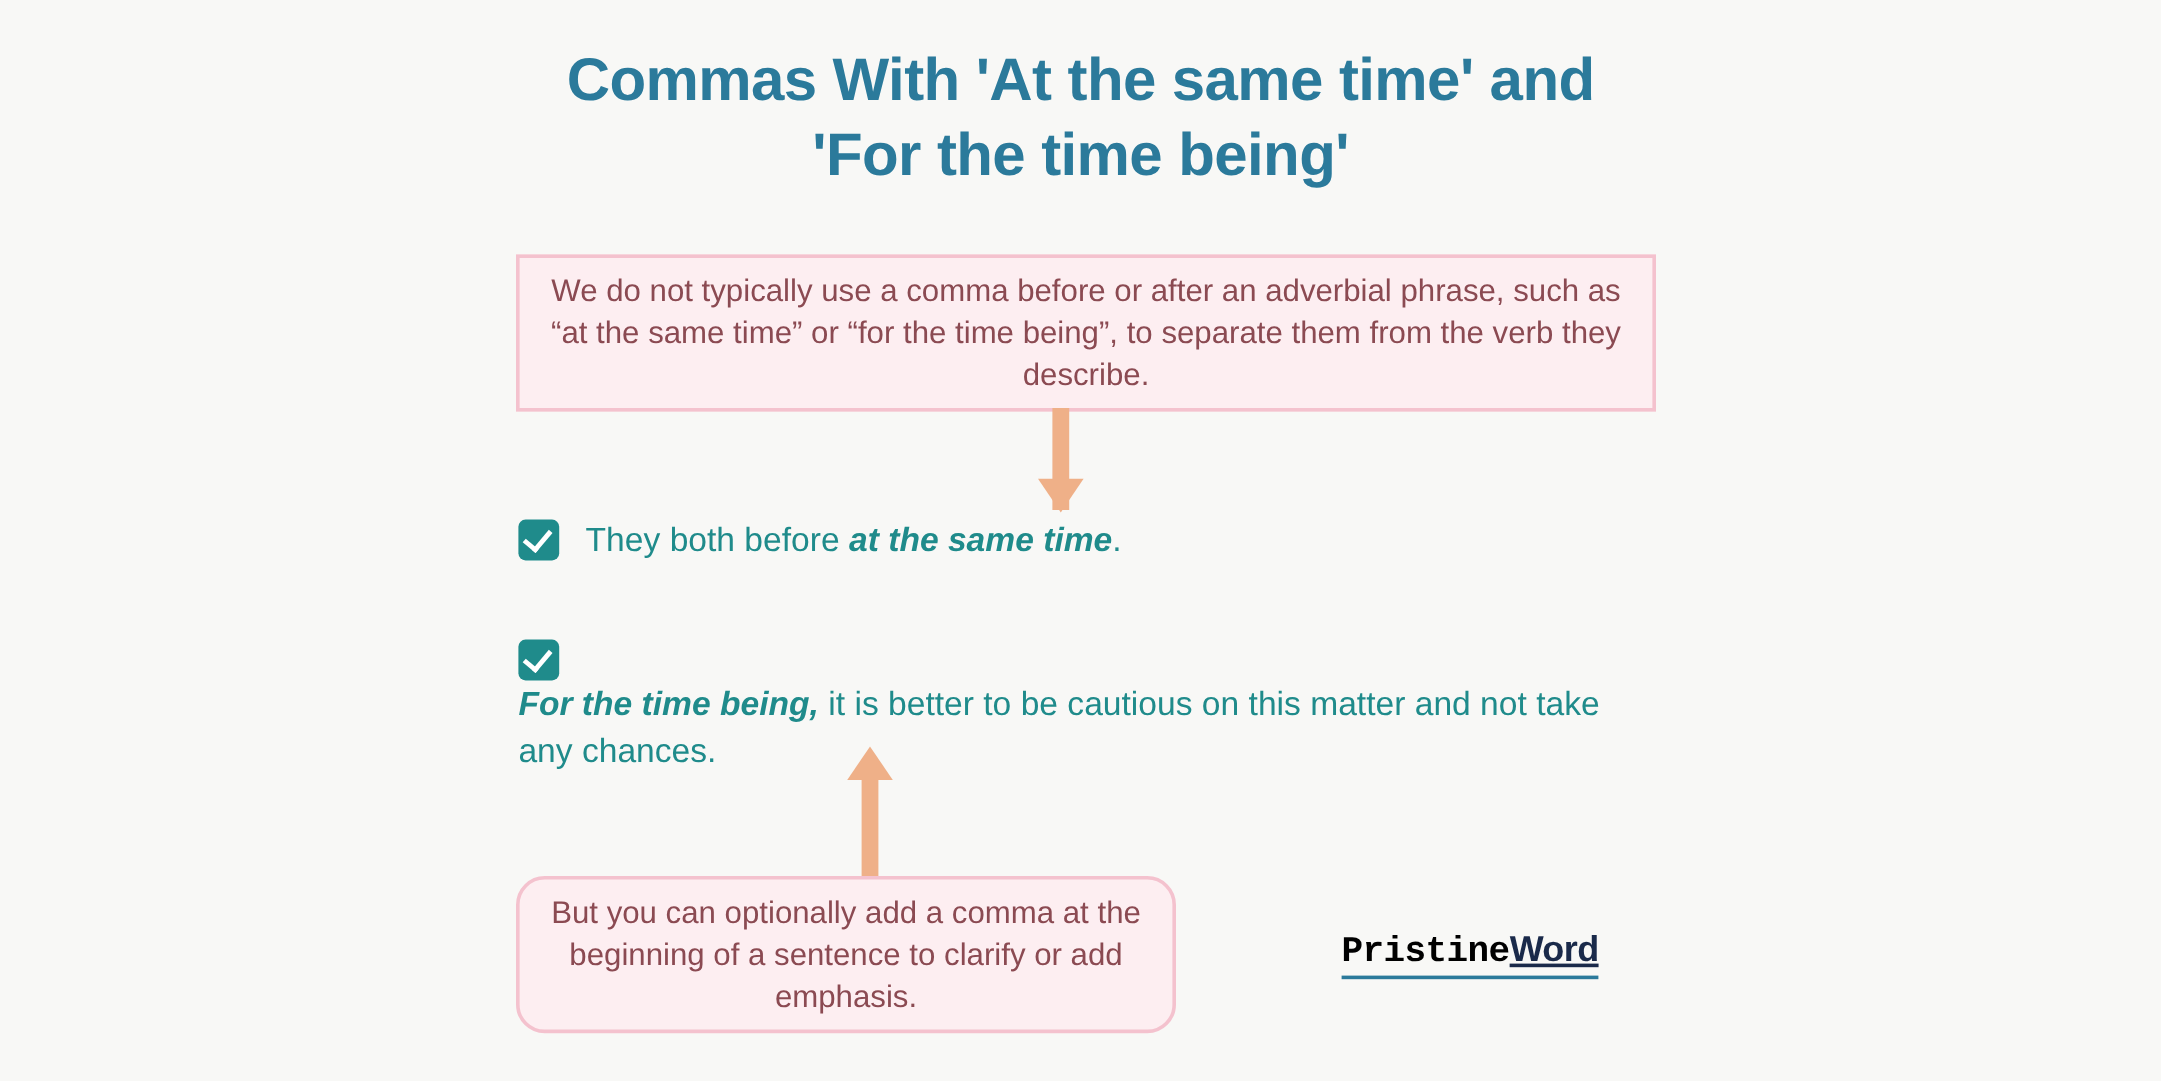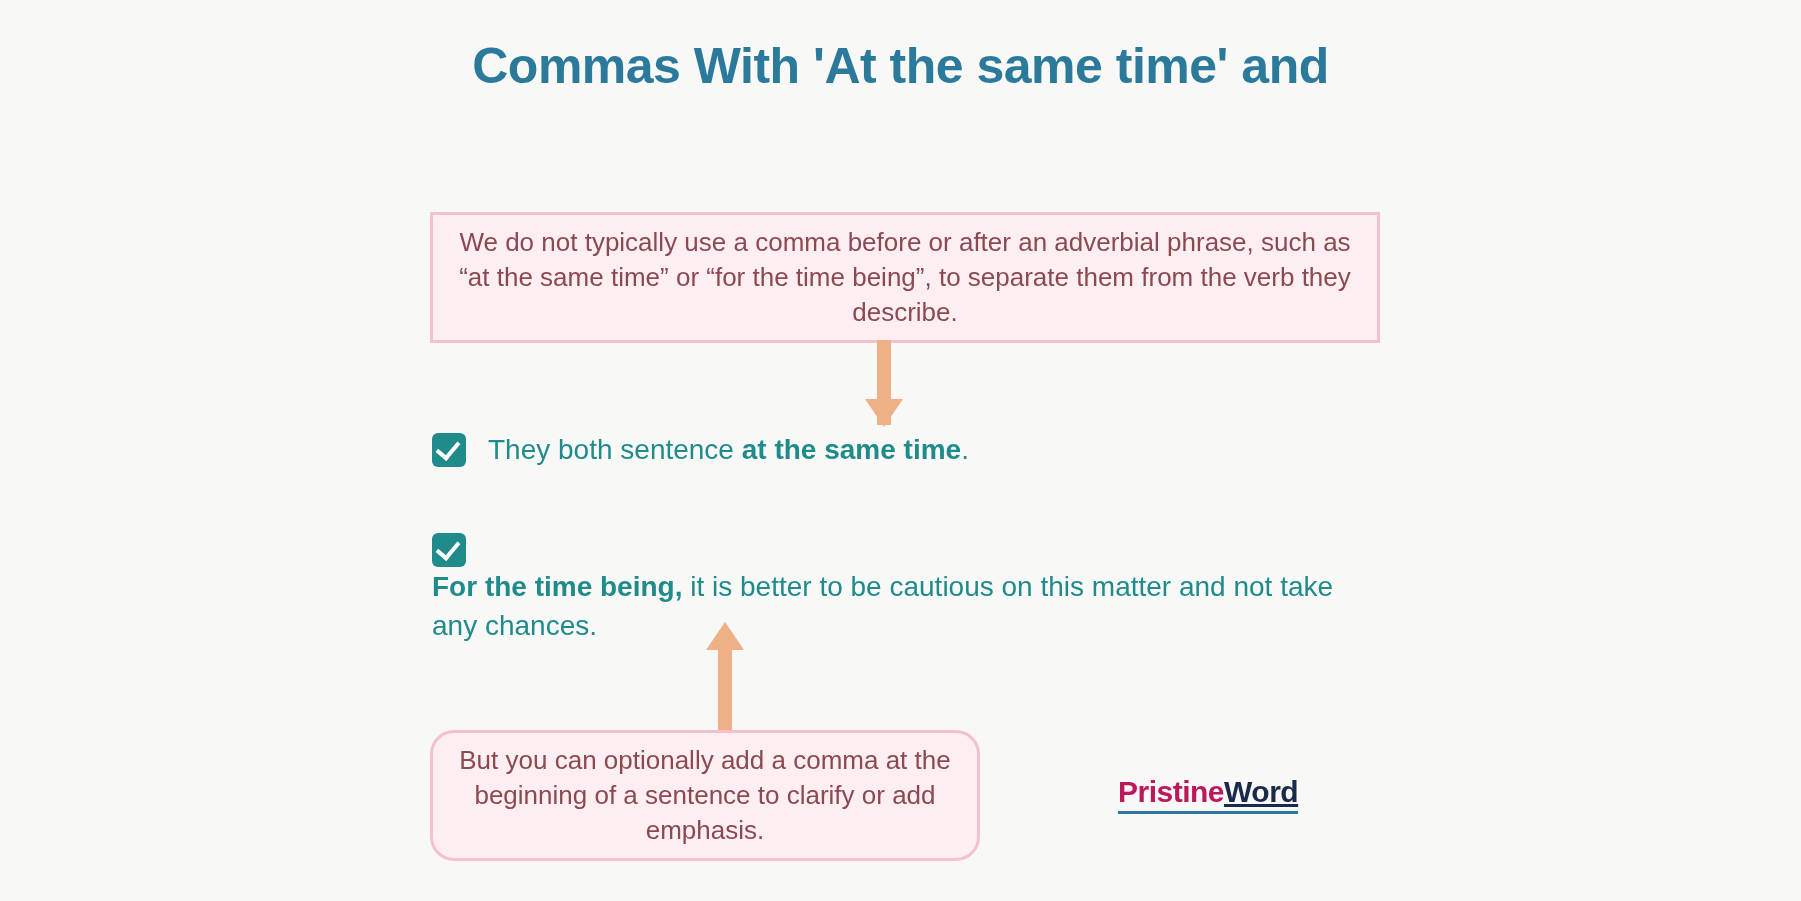--- a/index.html
+++ b/index.html
@@ -69,21 +69,21 @@
     position: absolute;
     left: 9px;
     top: 4px;
     width: 10px;
     height: 18px;
     border: solid #fff;
     border-width: 0 4px 4px 0;
     transform: rotate(40deg);
   }
   .ex-text { flex: 1; }
-  .bold { font-weight: 700; }
+  .bold { font-weight: 700; font-style: italic; }
   .arrow-down {
     position: absolute;
     top: 340px;
     left: 877px;
     width: 14px;
     height: 85px;
     background: #efb088;
   }
   .arrow-down::after {
     content: "";
@@ -114,40 +114,41 @@
   .logo {
     position: absolute;
     left: 1118px;
     top: 775px;
     font-size: 30px;
     font-weight: 700;
     padding-bottom: 2px;
     border-bottom: 3px solid #2b7a9b;
     letter-spacing: -0.5px;
   }
-  .logo .p1 { color: #be185d; }
+  .logo .p1 { color: #000000; font-family: Liberation Mono, monospace; }
   .logo .p2 { color: #1a2a4a; text-decoration: underline; }
 </style>
 </head>
 <body>
 
 <div class="title">
   <span>Commas With 'At the same time' and</span><br>
+  <span>'For the time being'</span>
 </div>
 
 <div class="rule-box rule1">
   <span>We do not typically use a comma before or after an adverbial phrase, such as “at the same time” or “for the time being”, to separate them from the verb they describe.</span>
 </div>
 
 <div class="arrow-down"></div>
 
 <div class="example ex1">
   <div class="check"></div>
   <div class="ex-text">
-    <span>They both sentence </span><span class="bold">at the same time</span><span>.</span>
+    <span>They both before </span><span class="bold">at the same time</span><span>.</span>
   </div>
 </div>
 
 <div class="example ex2">
   <div class="check"></div>
   <div class="ex-text">
     <span class="bold">For the time being,</span><span> it is better to be cautious on this matter and not take any chances.</span>
   </div>
 </div>
 

